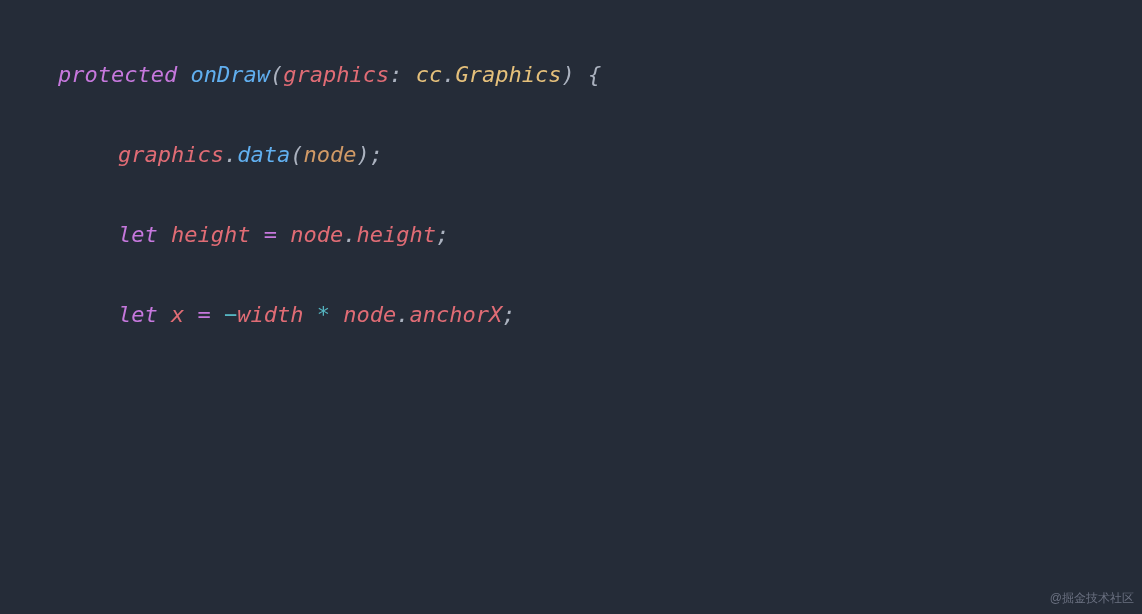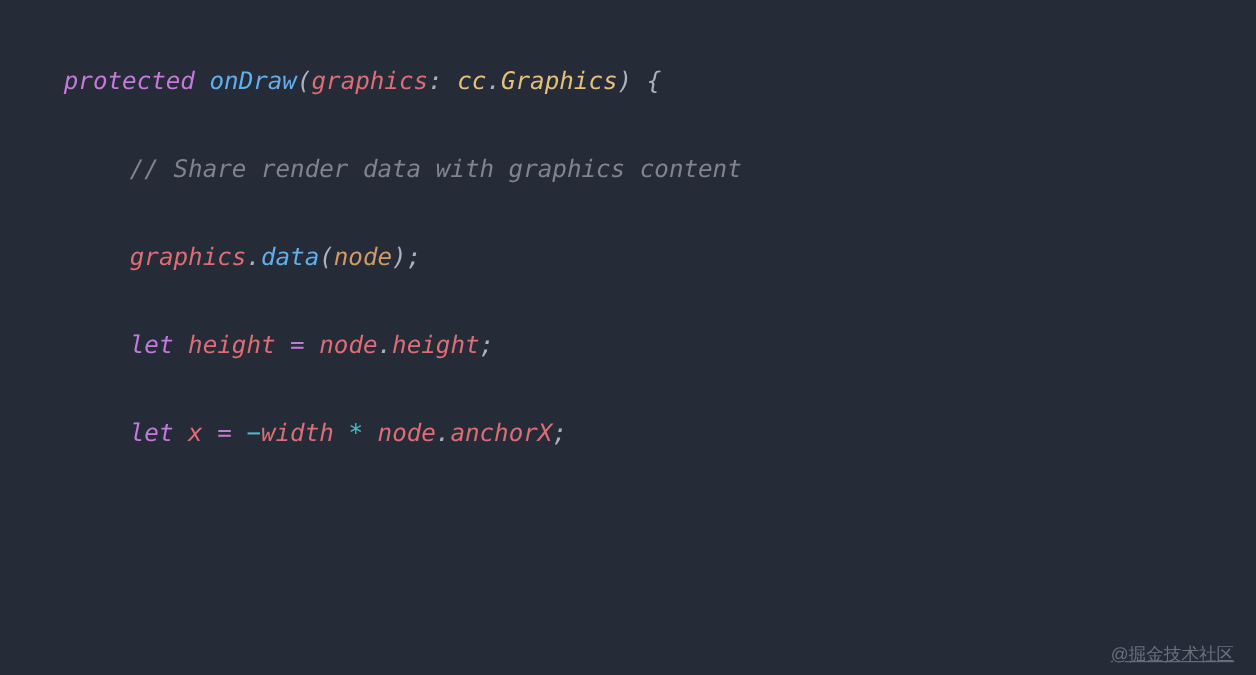--- a/index.html
+++ b/index.html
@@ -41,34 +41,32 @@
     .var-name { color: #e06c75; }
     .method { color: #61afef; }
     .prop { color: #e06c75; }
     .punct { color: #abb2bf; }
     .brace { color: #abb2bf; }
     .op { color: #56b6c2; }
     .op-eq { color: #c678dd; }
     .watermark {
       position: absolute;
       bottom: 4px;
-      right: 20px;
-      font-size: 16px;
+      right: 8px;
+      font-size: 12px;
       color: #6a7080;
       font-style: normal;
       font-family: sans-serif;
-      text-decoration: underline;
     }
   </style>
 </head>
 <body>
 
 <div class="code-container">
 <span class="line"><span class="kw-protected">protected</span> <span class="fn-name">onDraw</span><span class="punct">(</span><span class="param-name">graphics</span><span class="punct">: </span><span class="type-cc">cc</span><span class="punct">.</span><span class="type-graphics">Graphics</span><span class="punct">)</span> <span class="brace">{</span></span>
-<span class="line indent1"><span class="comment">// Share render data with graphics content</span></span>
 <span class="line indent1"><span class="var-graphics">graphics</span><span class="punct">.</span><span class="method">data</span><span class="punct">(</span><span class="kw-false">node</span><span class="punct">);</span></span>
 <span class="line indent1"><span class="kw-let">let</span> <span class="var-name">height</span> <span class="op-eq">=</span> <span class="var-name">node</span><span class="punct">.</span><span class="prop">height</span><span class="punct">;</span></span>
 <span class="line indent1"><span class="kw-let">let</span> <span class="var-name">x</span> <span class="op-eq">=</span> <span class="op">−</span><span class="var-name">width</span> <span class="op">*</span> <span class="var-name">node</span><span class="punct">.</span><span class="prop">anchorX</span><span class="punct">;</span></span>
 
 
 
 
 
 
 

